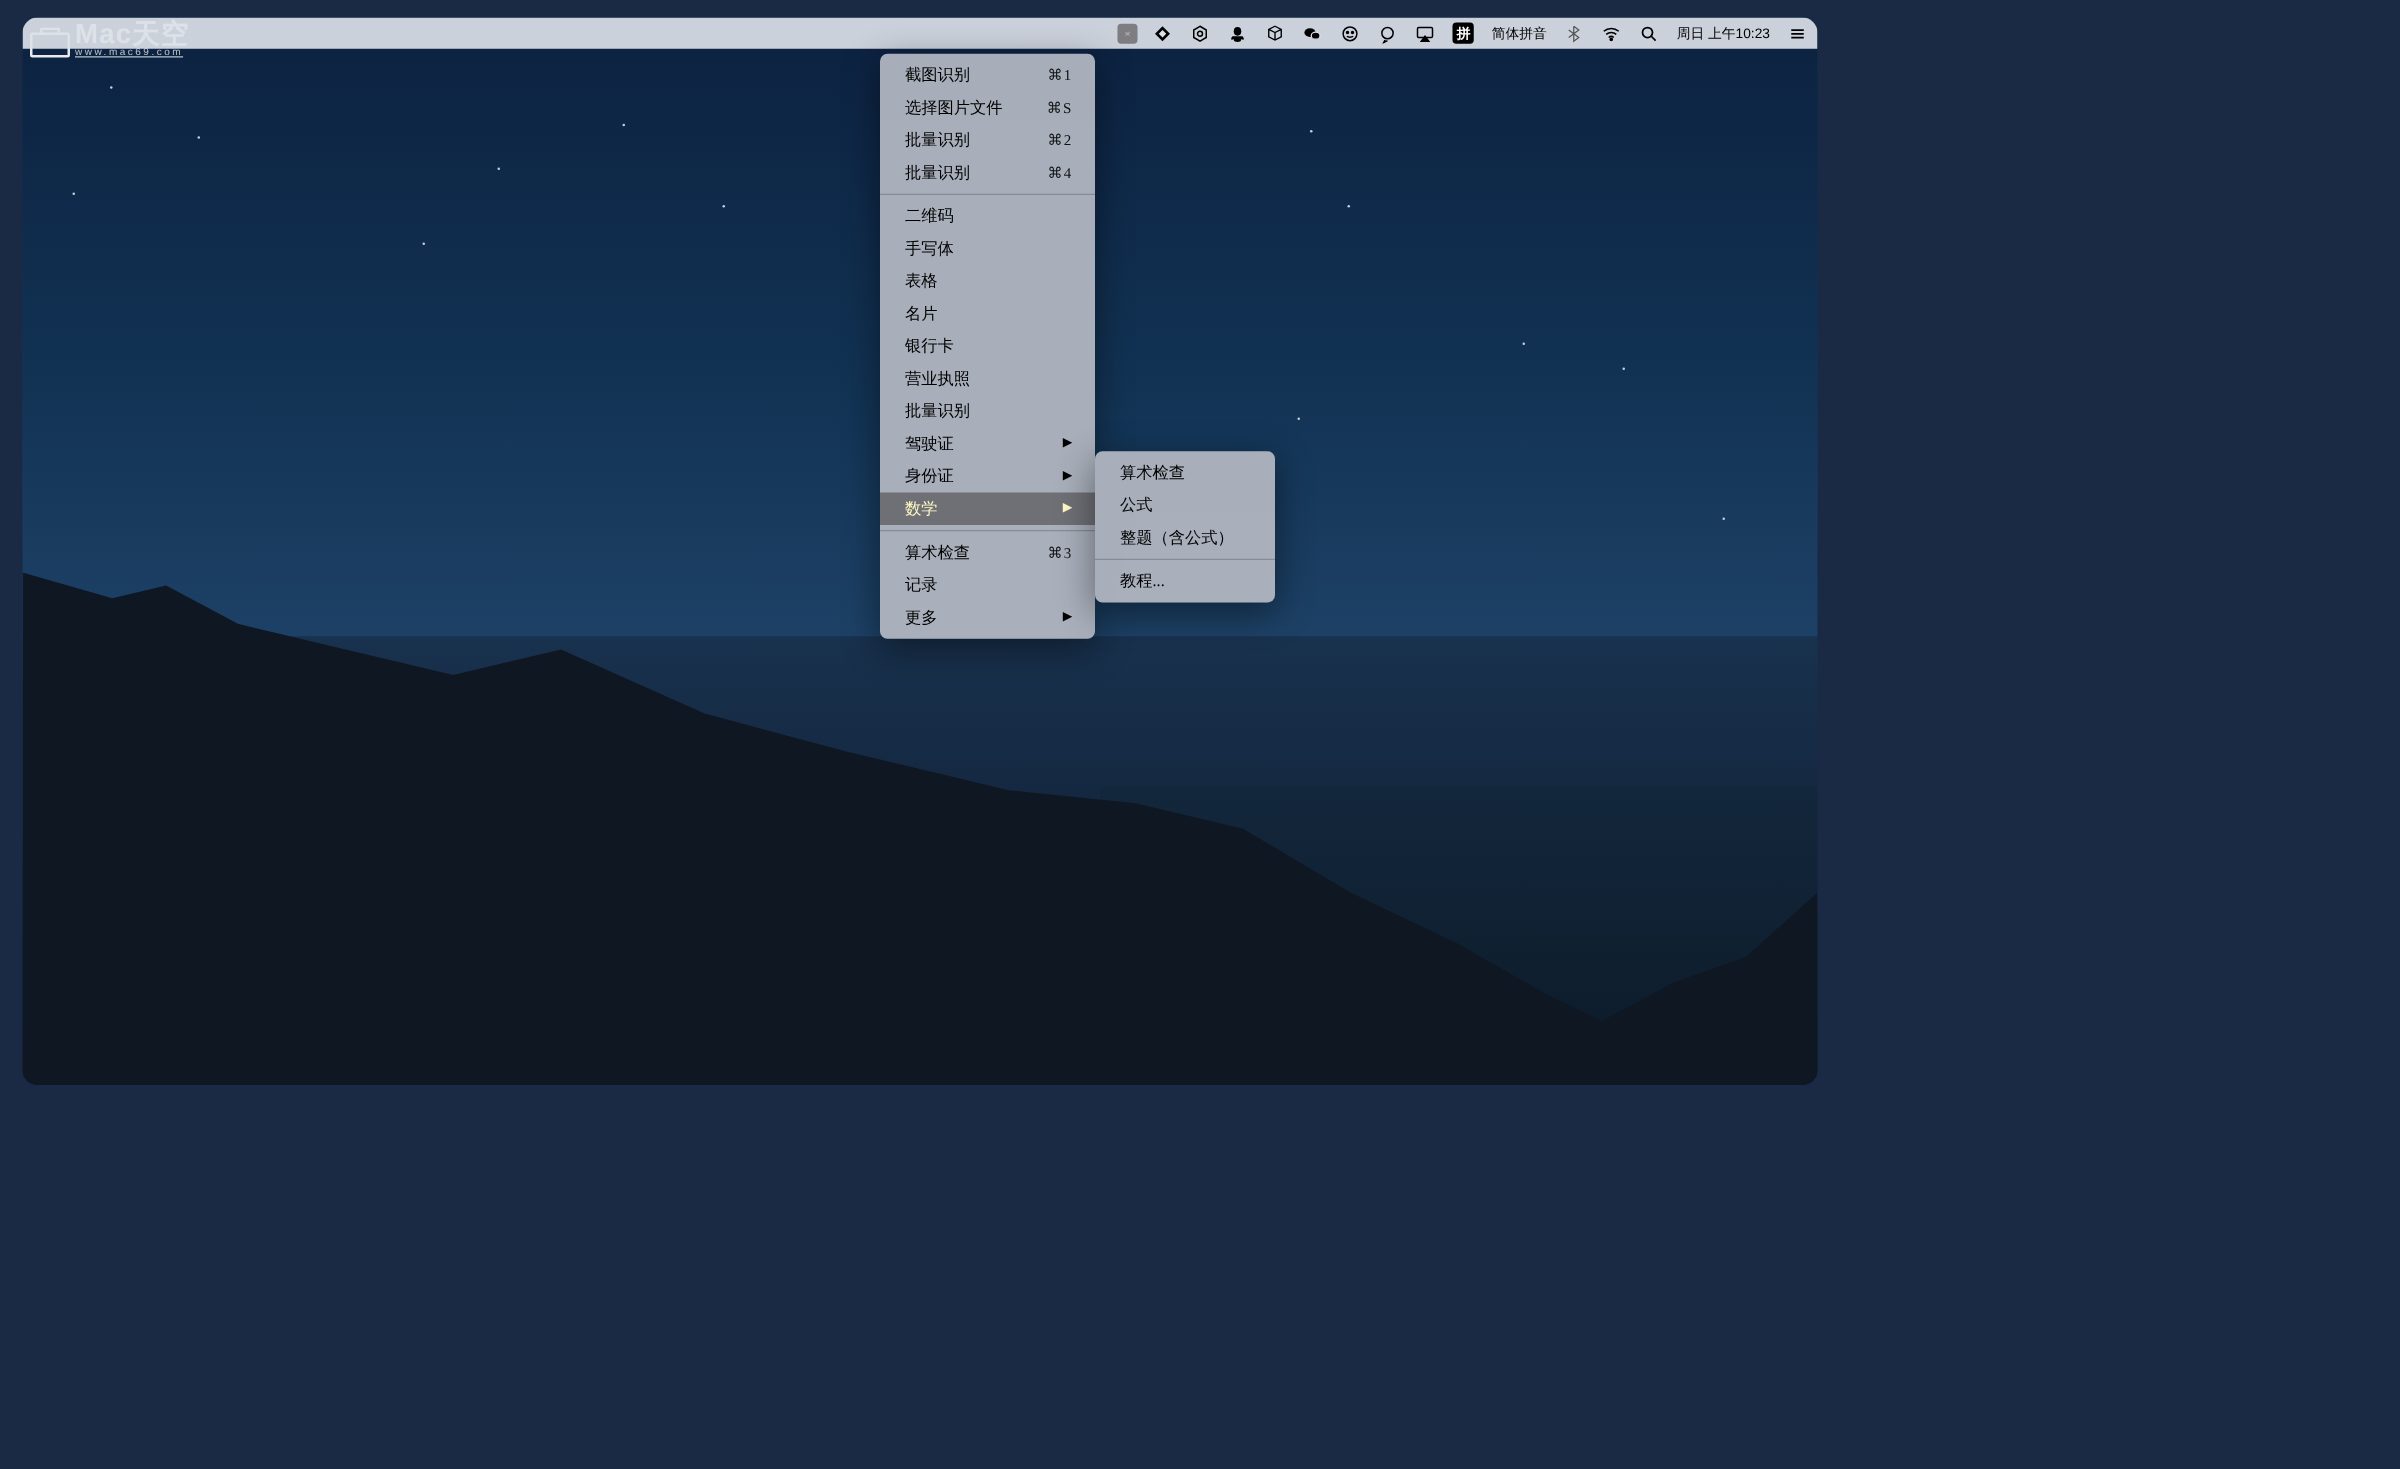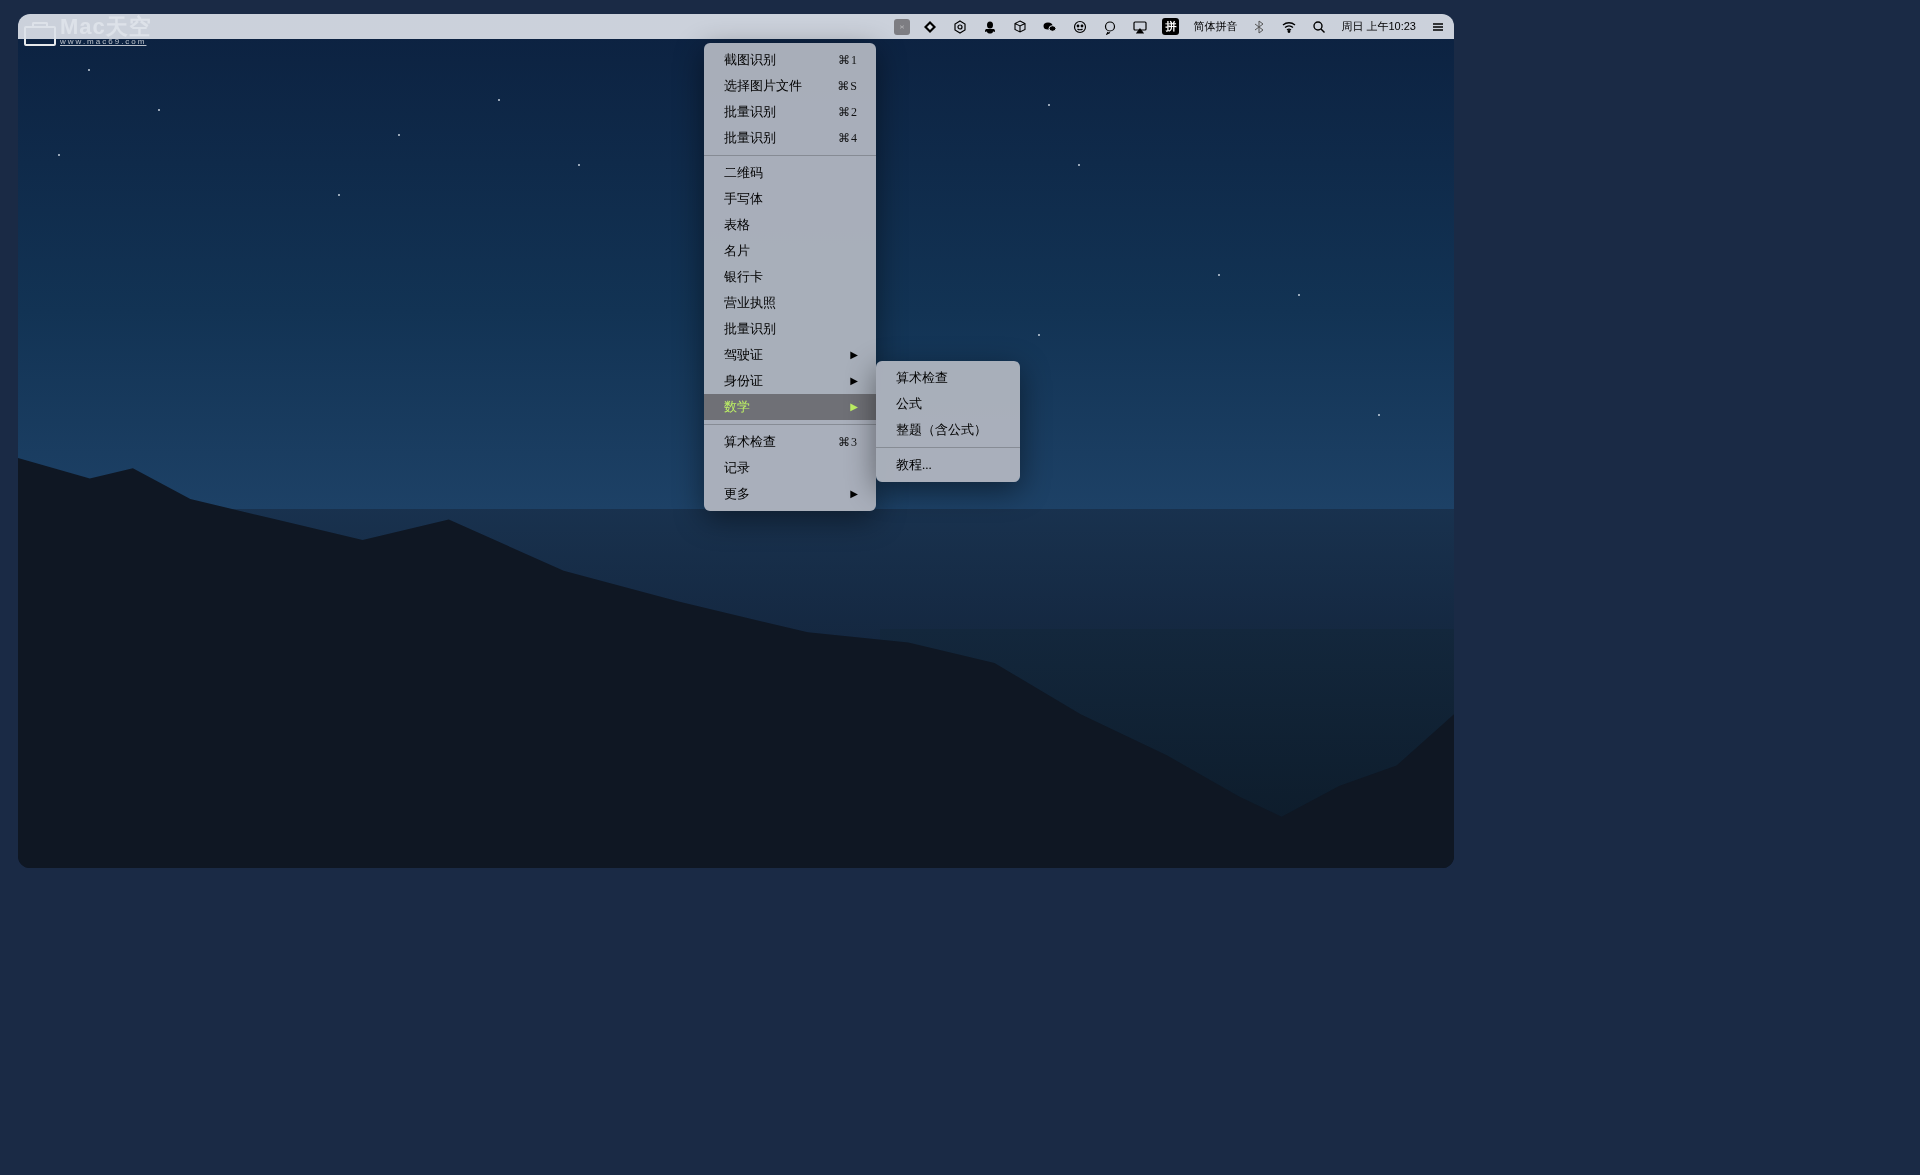--- a/index.html
+++ b/index.html
@@ -65,21 +65,21 @@
     .dropdown {
       position:absolute; top:29px; left:686px; width:172px;
       background: rgba(175,180,190,.96);
       border-radius: 6px;
       box-shadow: 0 8px 30px rgba(0,0,0,.45);
       padding: 4px 0;
       font-size:13px;
       color:#000;
     }
     .menu-item { display:flex; align-items:center; justify-content:space-between; padding: 3px 18px 3px 20px; line-height:20px;font-family:Liberation Serif, serif; }
-    .menu-item.highlighted { background:#6f7076; color:#bef264; }
+    .menu-item.highlighted { background:#6f7076; color:#fef9c3; }
     .menu-sep { height:1px; background: rgba(0,0,0,.2); margin: 4px 0; }
     .shortcut { font-size:12px; opacity:.9; letter-spacing:1px; }
     .arrow { font-size:10px; }
 
     .submenu {
       position:absolute; top:347px; left:858px; width:144px;
       background: rgba(175,180,190,.96);
       border-radius: 6px;
       box-shadow: 0 8px 30px rgba(0,0,0,.45);
       padding: 4px 0;

